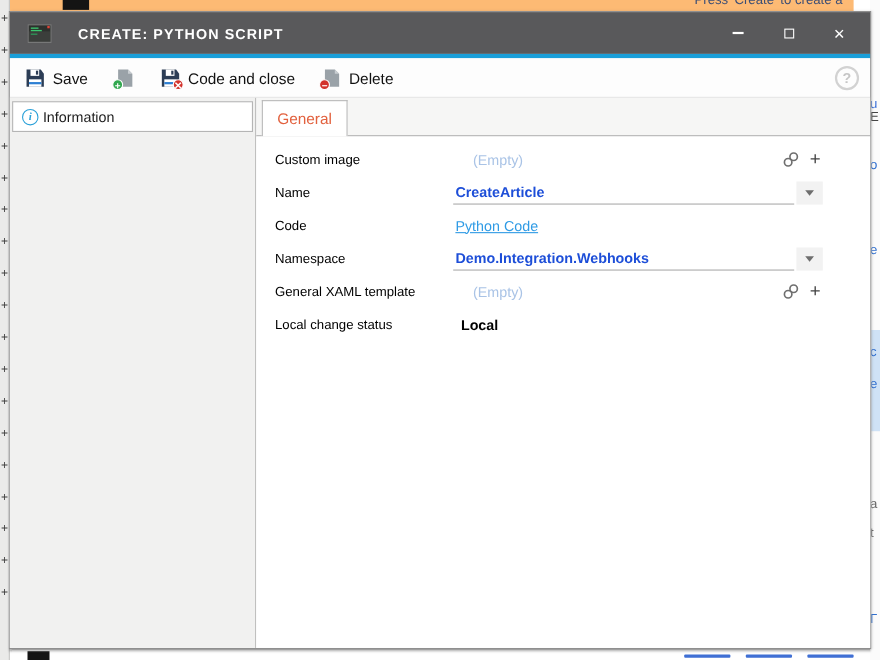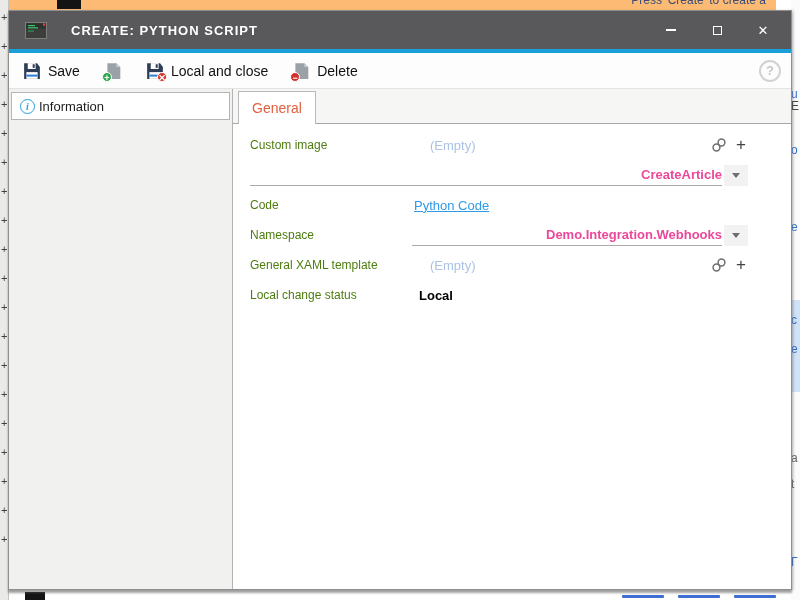--- a/index.html
+++ b/index.html
@@ -53,27 +53,27 @@
   .info-label { font-size:13px; color:#1d1d1d; }
 
   .right-panel { flex:1; display:flex; flex-direction:column; background:#f6f6f5; min-width:0; }
   .tabstrip { display:flex; align-items:flex-end; padding-left:5px; height:35px; border-bottom:1px solid #a6a6a6; flex:0 0 auto; }
   .tab { height:28px; padding:16px 13px; display:flex; align-items:center; font-size:14px; color:#2b2b2b; cursor:default; }
   .tab.active { background:#ffffff; border:1px solid #b9b9b9; border-bottom:none; margin-bottom:-1px; height:29px; color:#e2613e; }
   .tab-content { flex:1; background:#ffffff; padding:6px 43px 0 17px; }
 
   
   .form-row { display:flex; align-items:center; height:30px; }
-  .f-label { width:162px; flex:0 0 auto; font-size:12px; color:#4d7c0f; }
+  .f-label { width:162px; flex:0 0 auto; font-size:12px; color:#000000; }
   .f-value { flex:1; display:flex; align-items:center; min-width:0; }
   .empty-text { font-size:13px; color:#a9c3e6; padding-left:18px; }
   .f-spacer { flex:1; }
   .chain-ico { width:16px; height:16px; margin-right:7px; display:flex; align-items:center; }
   .plus-ico { font-size:17px; color:#444; line-height:16px; font-weight:400; width:14px; text-align:center; }
-  .combo-text { flex:1; font-size:13px; font-weight:700; color:#ec4899; border-bottom:1px solid #ababab; padding:2px 0 3px 2px; white-space:nowrap; overflow:hidden;text-align:right; }
+  .combo-text { flex:1; font-size:13px; font-weight:700; color:#1d4ed8; border-bottom:1px solid #ababab; padding:2px 0 3px 2px; white-space:nowrap; overflow:hidden; }
   .combo-btn { width:24px; height:21px; margin-left:2px; background:#f2f2f2; display:flex; align-items:center; justify-content:center; }
   .caret { width:0; height:0; border-left:4px solid transparent; border-right:4px solid transparent; border-top:5px solid #6e6e6e; }
   .link-text { font-size:13px; color:#2f9be5; text-decoration:underline; padding-left:2px; cursor:pointer; }
   .plain-bold { font-size:13px; font-weight:700; color:#000; padding-left:7px; }
 </style>
 </head>
 <body>
 
 <div class="bg-top-strip">
   <span class="bg-top-icon"></span>
@@ -174,21 +174,21 @@
       <span class="tb-ico">
         <svg viewBox="0 0 16 16" width="18" height="18">
           <path d="M1 1 h11.5 L15 4.5 V15 H1 Z" fill="#2c3d55"></path>
           <rect x="4.2" y="1" width="7" height="5.2" fill="#ffffff"></rect>
           <rect x="8.6" y="2" width="1.8" height="3.2" fill="#2c3d55"></rect>
           <rect x="3" y="9" width="10" height="6" fill="#ffffff"></rect>
           <rect x="3" y="11.2" width="10" height="1.8" fill="#2d7fd3"></rect>
         </svg>
         <span class="badge red-x">✕</span>
       </span>
-      <span>Local and close</span>
+      <span>Code and close</span>
     </div>
 
     <div class="tb-btn">
       <span class="tb-ico">
         <svg viewBox="0 0 16 16" width="18" height="18">
           <path d="M3 1 h8 l3.5 3.5 V15 H3 Z" fill="#9aa2a8"></path>
           <path d="M11 1 l3.5 3.5 H11 Z" fill="#c9ced2"></path>
         </svg>
         <span class="badge red-m">−</span>
       </span>
@@ -222,20 +222,21 @@
               <svg viewBox="0 0 16 16" width="16" height="16" fill="none" stroke="#6f6f6f" stroke-width="1.5">
                 <circle cx="5.5" cy="10.5" r="3.4"></circle>
                 <circle cx="10.5" cy="5.5" r="3.4"></circle>
               </svg>
             </span>
             <span class="plus-ico">+</span>
           </div>
         </div>
 
         <div class="form-row">
+          <span class="f-label">Name</span>
           <div class="f-value">
             <span class="combo-text">CreateArticle</span>
             <span class="combo-btn">
                 <span class="caret"></span>
               </span>
           </div>
         </div>
 
         <div class="form-row">
           <span class="f-label">Code</span>

